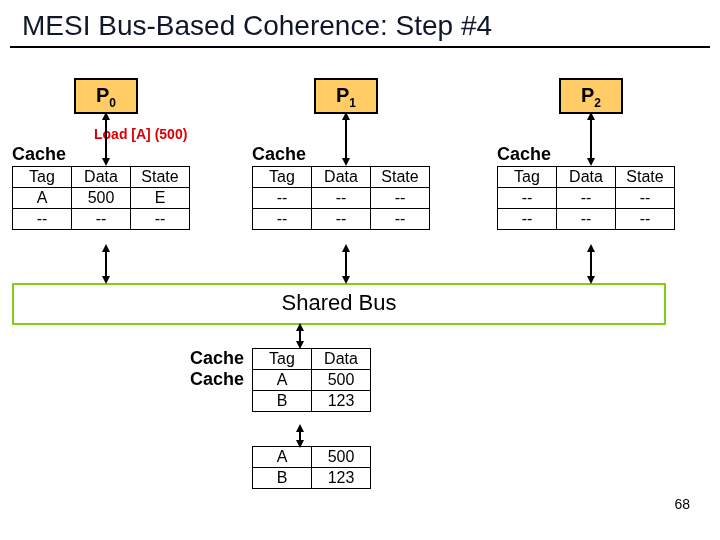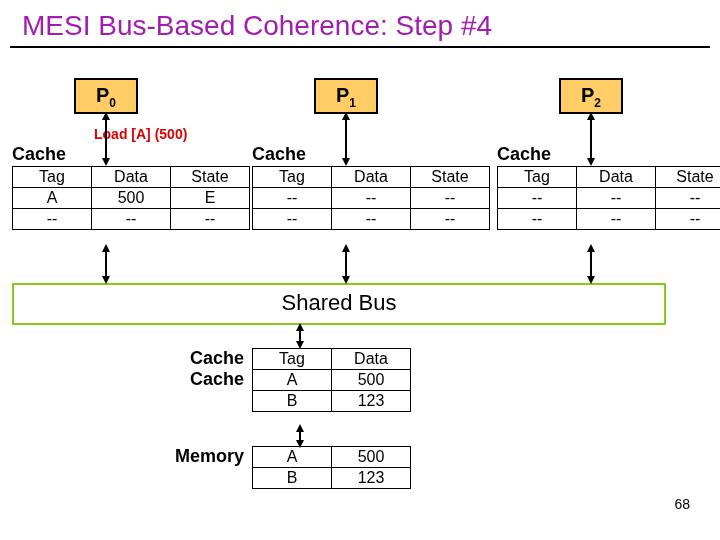--- a/index.html
+++ b/index.html
@@ -5,21 +5,21 @@
   body {
     margin: 0;
     padding: 0;
     width: 720px;
     height: 540px;
     font-family: Verdana, Arial, sans-serif;
     background: #fff;
     position: relative;
   }
   .title {
-    color: #a21caf;
+    color: #0f172a;
     font-size: 28px;
     padding: 10px 0 4px 12px;
     border-bottom: 2px solid #000;
     margin: 0 10px 0 10px;
     font-weight: normal;
   }
   .stage {
     position: relative;
     width: 700px;
     height: 470px;
@@ -48,21 +48,21 @@
     font-weight: bold;
     font-size: 18px;
   }
   .tbl {
     position: absolute;
     border-collapse: collapse;
     font-size: 16px;
   }
   .tbl td, .tbl th {
     border: 1.5px solid #000;
-    padding: 1px 20px;
+    padding: 1px 10px;
     text-align: center;
     min-width: 38px;
     background: #fff;
   }
   .bus {
     position: absolute;
     border: 2px solid #84cc16;
     text-align: center;
     font-size: 22px;
     line-height: 36px;
@@ -178,21 +178,20 @@
           <td>A</td>
           <td>500</td>
         </tr>
     <tr>
           <td>B</td>
           <td>123</td>
         </tr>
   </tbody>
     </table>
 
-  <div class="mem-label" style="left:155px; top:398px; width:85px;">Memory</div>
   <table class="tbl" style="left:248px; top:398px;">
     <tbody>
         <tr>
           <td>A</td>
           <td>500</td>
         </tr>
     <tr>
           <td>B</td>
           <td>123</td>
         </tr>

